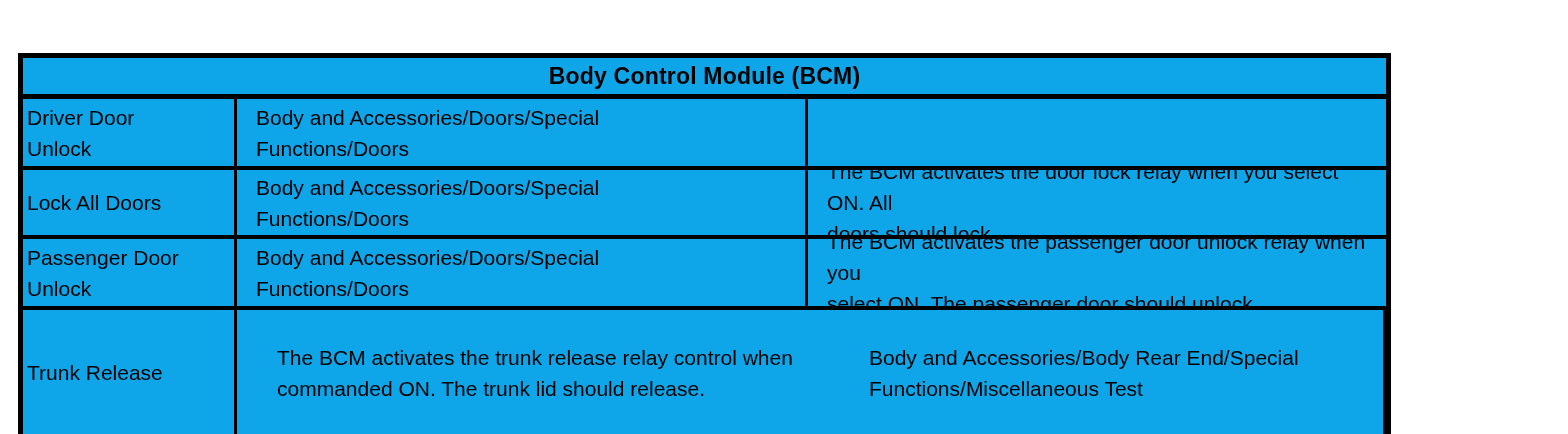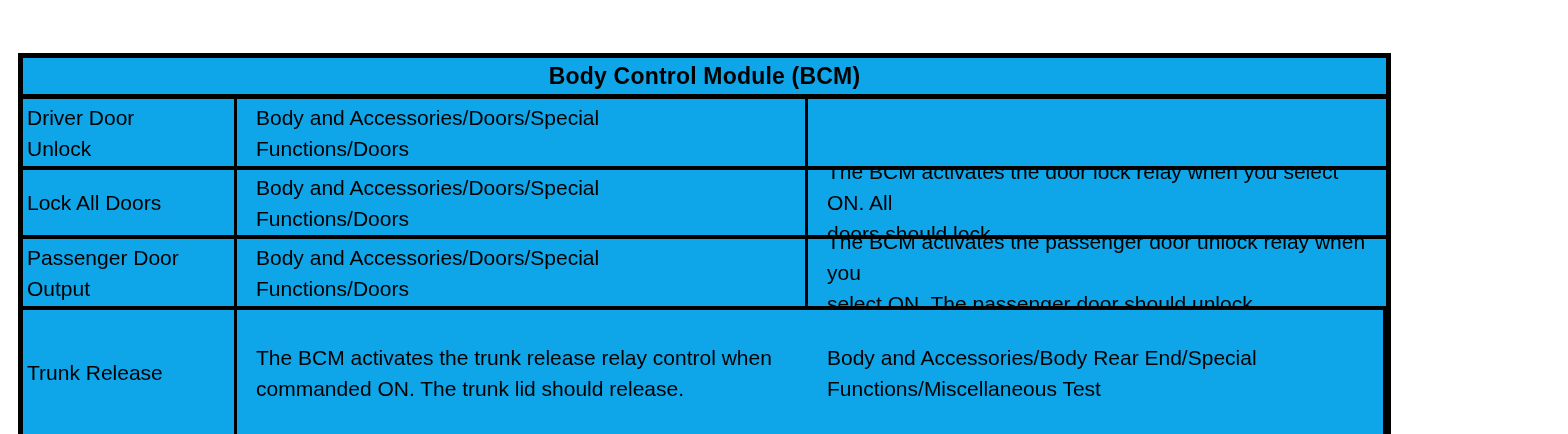--- a/index.html
+++ b/index.html
@@ -65,21 +65,21 @@
   .header-cell.divided {
     border-right: 6px solid #000000;
   }
   .data-row {
     border-bottom: 4px solid #000000;
     flex: 0 0 auto;
   }
   .data-row.r1 { height: 71px; }
   .data-row.r2 { height: 69px; }
   .data-row.r3 { height: 71px; }
-  .data-row.r4 { flex: 1 1 auto; border-bottom: none; }
+  .data-row.r4 { flex: 1 1 auto; border-bottom: none; gap: 21px; }
   .cell {
     display: flex;
     align-items: center;
     font-size: 21px;
     line-height: 31px;
     white-space: pre-line;
     box-sizing: border-box;
     padding: 0 6px 0 4px;
     overflow: hidden;
   }
@@ -108,21 +108,21 @@
   <div class="grid-row data-row r2">
     <div class="cell divided">Lock All Doors</div>
     <div class="cell divided menu">Body and Accessories/Doors/Special
 Functions/Doors</div>
     <div class="cell desc">The BCM activates the door lock relay when you select ON. All
 doors should lock.</div>
   </div>
 
   <div class="grid-row data-row r3">
     <div class="cell divided">Passenger Door
-Output</div>
+Unlock</div>
     <div class="cell divided menu">Body and Accessories/Doors/Special
 Functions/Doors</div>
     <div class="cell desc">The BCM activates the passenger door unlock relay when you
 select ON. The passenger door should unlock.</div>
   </div>
 
   <div class="grid-row data-row r4">
     <div class="cell divided">Trunk Release</div>
     <div class="cell desc">The BCM activates the trunk release relay control when
 commanded ON. The trunk lid should release.</div>

